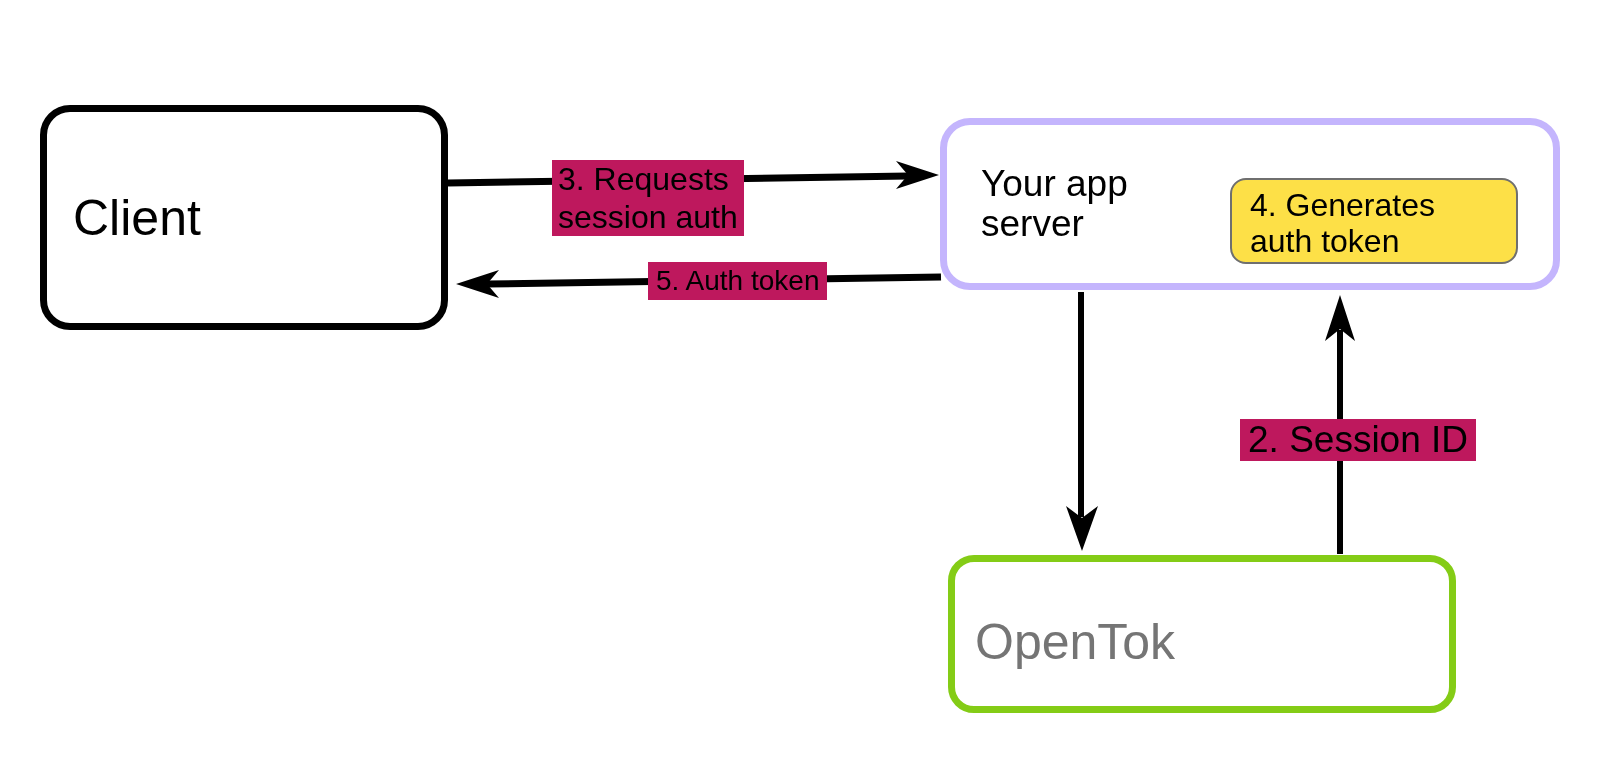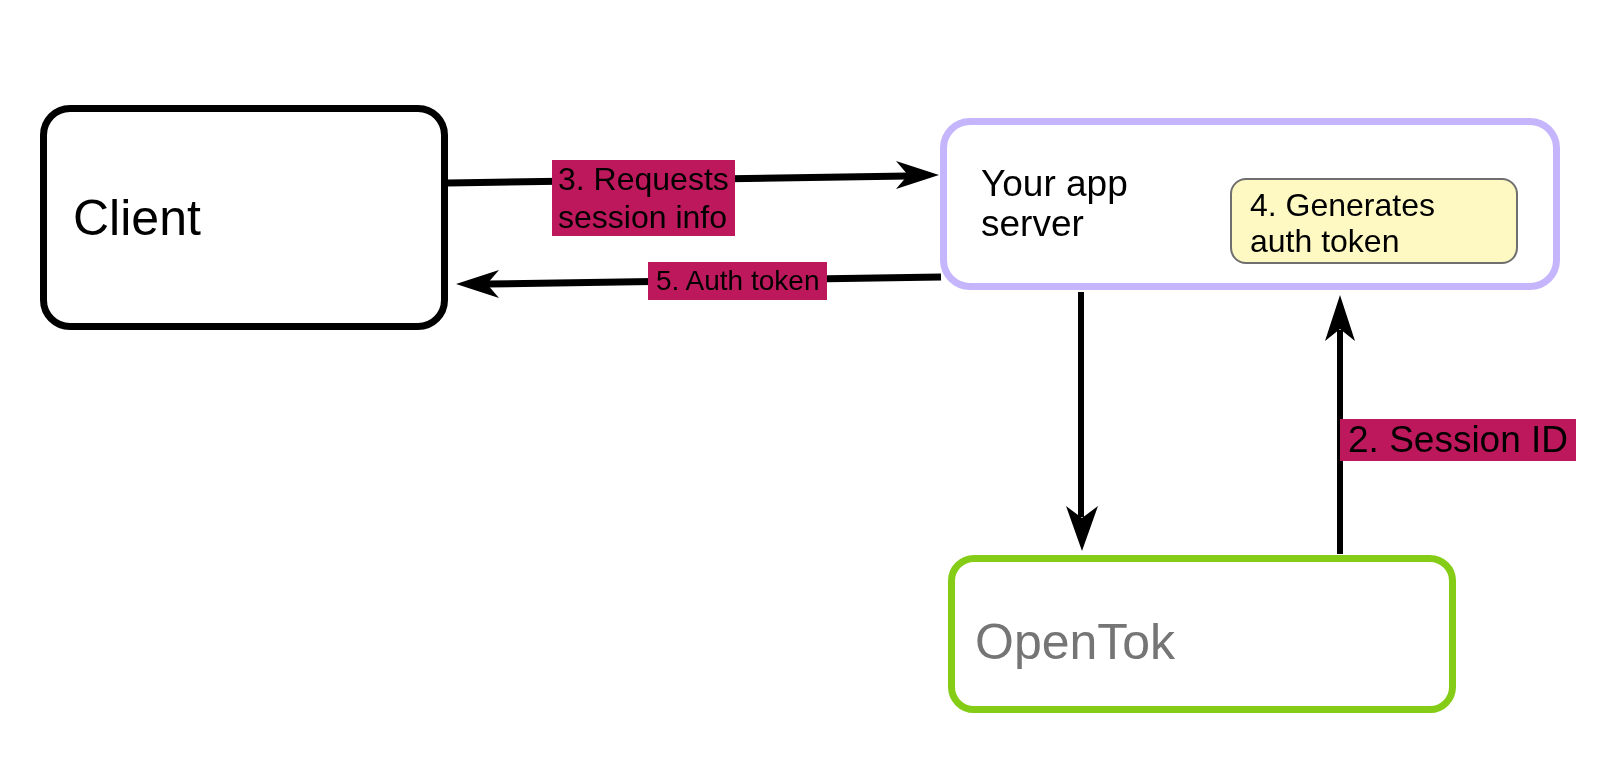--- a/index.html
+++ b/index.html
@@ -28,38 +28,38 @@
   }
   #app-server-box {
     left: 940px; top: 118px; width: 620px; height: 172px;
     border: 7px solid #c4b5fd; border-radius: 30px;
     padding-left: 34px; font-size: 37px; line-height: 40px;
   }
   #generate-token-box {
     left: 1230px; top: 178px; width: 288px; height: 86px;
     border: 2px solid #6f6f6f; border-radius: 16px;
     padding-left: 18px; padding-top: 4px; font-size: 32px; line-height: 36px;
-    background: #fef9c3;
+    background: #fde047;
   }
   #opentok-box {
     left: 948px; top: 555px; width: 508px; height: 158px;
     border: 7px solid #84cc16; border-radius: 26px;
     padding-left: 20px; padding-top: 16px;
     font-size: 50px; line-height: 56px; color: #757575;
   }
   .arrow-label {
     position: absolute;
     background: #be185d;
     color: #000000;
     white-space: nowrap;
   }
   #requests-label  { left: 552px;  top: 160px; font-size: 32px; line-height: 38px; padding: 0 6px; }
   #auth-label      { left: 648px;  top: 262px; font-size: 28px; line-height: 38px; padding: 0 8px; }
   #create-label    { left: 972px;  top: 378px; font-size: 37px; line-height: 42px; padding: 0 8px; }
-  #sessionid-label { left: 1340px; top: 419px; font-size: 37px; line-height: 42px; padding: 0 8px; }
+  #sessionid-label { left: 1240px; top: 419px; font-size: 37px; line-height: 42px; padding: 0 8px; }
 </style>
 </head>
 <body>
 
 <div id="canvas">
 
   <svg class="layer" width="1622" height="784" viewBox="0 0 1622 784">
 
     <line x1="448" y1="183" x2="908" y2="176" stroke-width="7" stroke="#000000"></line>
     <polygon points="939,175 896,161 908,175 896,189" fill="#000000"></polygon>
@@ -87,21 +87,21 @@
     <div>4. Generates</div>
     <div>auth token</div>
   </div>
 
   <div class="box" id="opentok-box">
     <div>OpenTok</div>
   </div>
 
   <div class="arrow-label" id="requests-label">
     <div>3. Requests</div>
-    <div>session info</div>
+    <div>session auth</div>
   </div>
 
   <div class="arrow-label" id="auth-label">5. Auth token</div>
 
 
   <div class="arrow-label" id="sessionid-label">2. Session ID</div>
 
 </div>
 
 </body></html>

